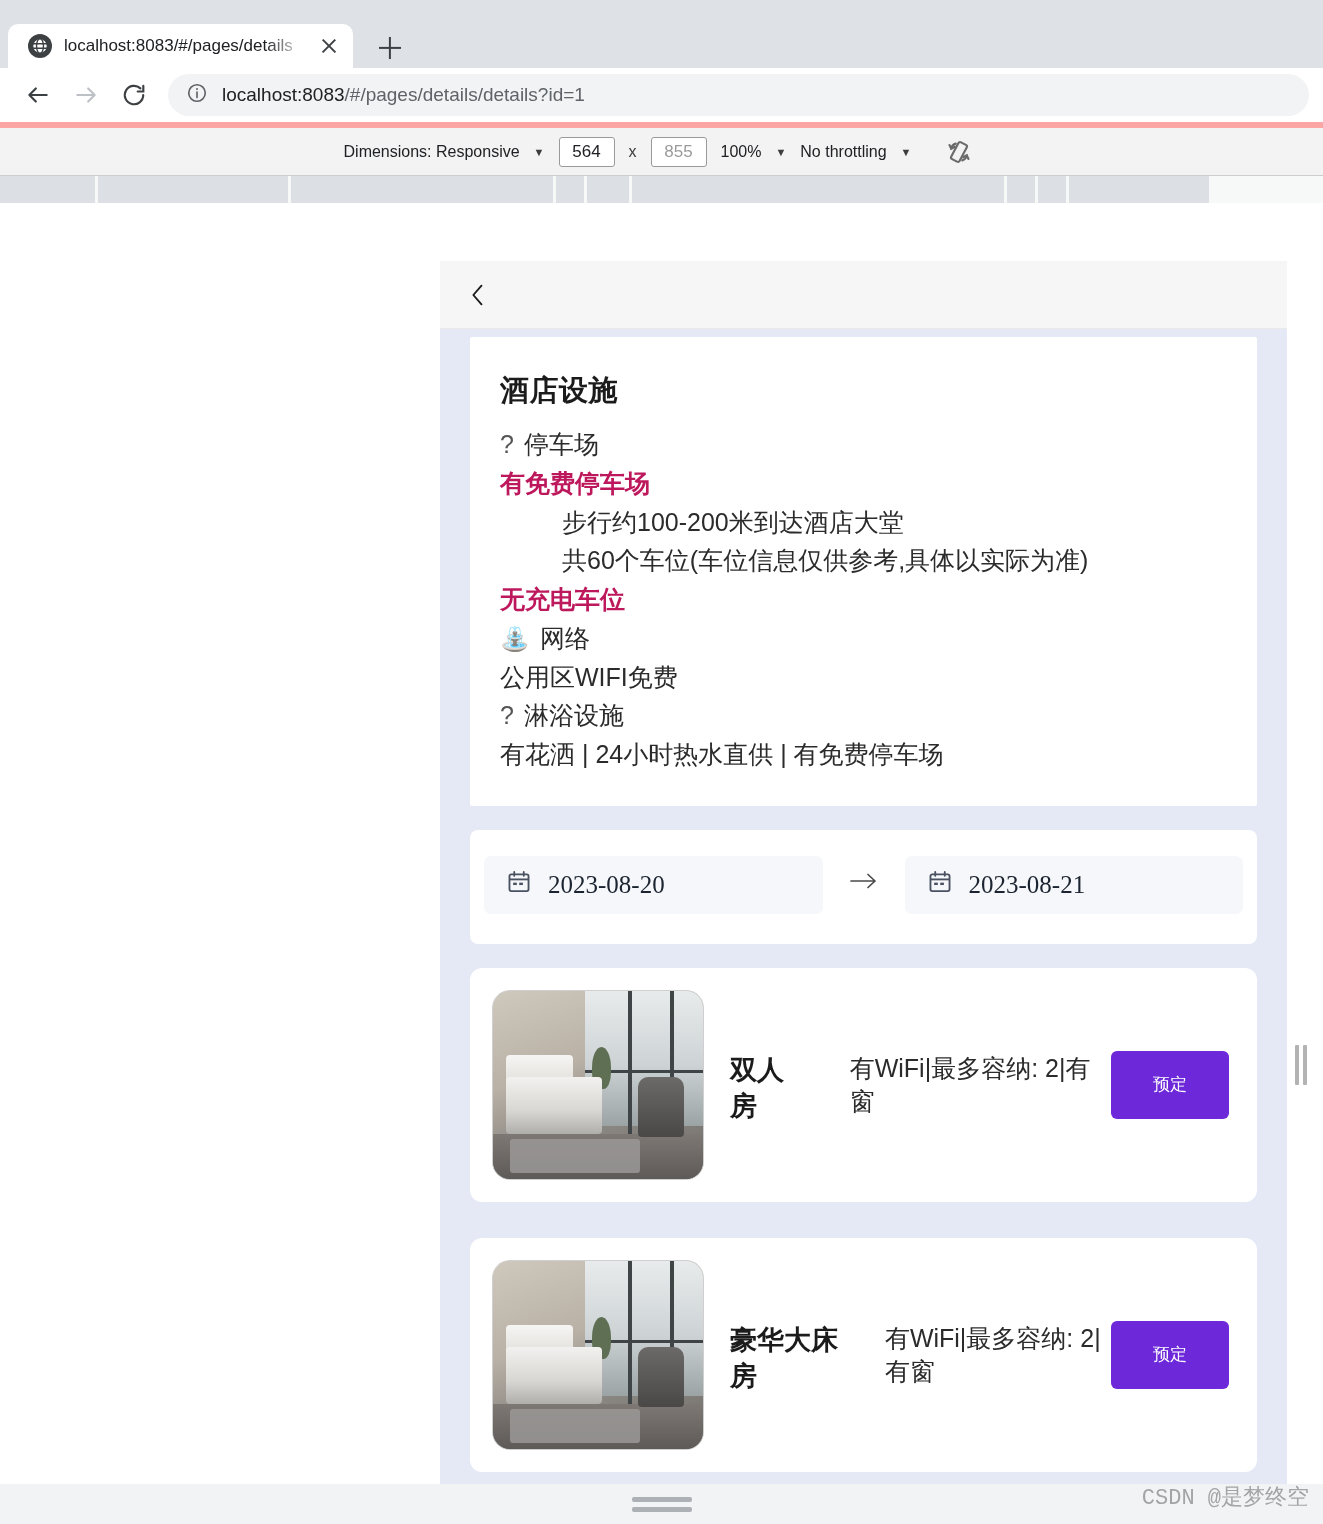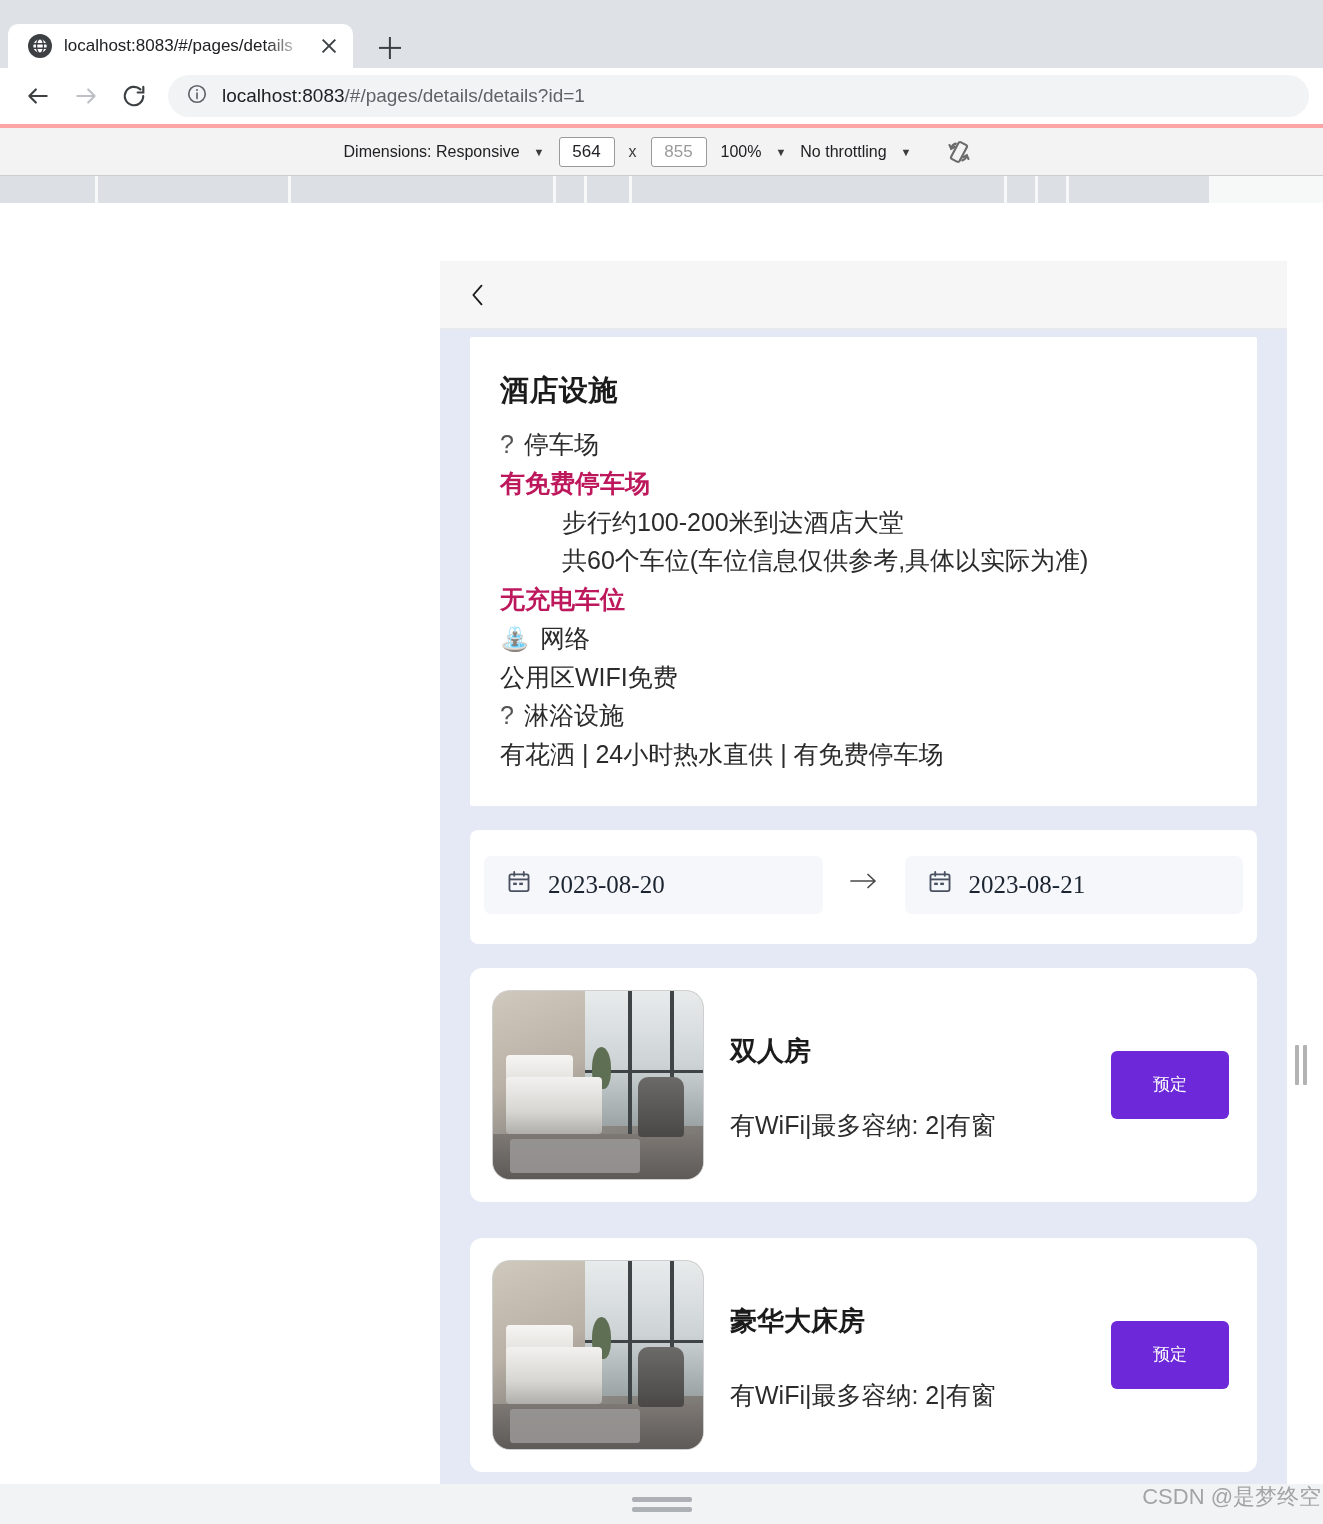--- a/index.html
+++ b/index.html
@@ -45,21 +45,21 @@
   .tab-close::after  { transform: rotate(-45deg); }
   .newtab { width: 46px; height: 40px; margin-left: 14px; position: relative; cursor: pointer; }
   .newtab::before, .newtab::after {
     content: ""; position: absolute; background: #3c4043; left: 50%; top: 50%;
   }
   .newtab::before { width: 22px; height: 2.2px; transform: translate(-50%,-50%); }
   .newtab::after  { width: 2.2px; height: 22px; transform: translate(-50%,-50%); }
 
   .toolbar {
     height: 60px; background: #ffffff; display: flex; align-items: center;
-    gap: 0px; padding: 0 14px; border-bottom: 4px solid #fca5a5;
+    gap: 0px; padding: 0 14px; border-bottom: 6px solid #fca5a5;
   }
   .navbtn {
     width: 48px; height: 48px; display: flex; align-items: center; justify-content: center;
     cursor: pointer; flex: none;
   }
   .omnibox {
     flex: 1; height: 42px; background: #f1f3f4; border-radius: 21px;
     display: flex; align-items: center; gap: 14px; padding: 0 18px; margin-left: 10px;
   }
   .omnibox-url { font-size: 19px; color: #202124; white-space: nowrap; }
@@ -159,21 +159,21 @@
   }
   .room-thumb .rug {
     position: absolute; left: 8%; bottom: 3%; width: 62%; height: 18%;
     background: #9a9896; border-radius: 3px; opacity: .85;
   }
   .room-thumb .plant {
     position: absolute; left: 47%; top: 30%; width: 9%; height: 22%;
     background: #5f6f54; border-radius: 50% 50% 40% 40%;
   }
 
-  .room-info { flex: 1; padding-left: 26px; display: flex; flex-direction: column; justify-content: center; gap: 40px; margin-top: 6px; }
+  .room-info { flex: 1; padding-left: 26px; display: flex; flex-direction: row; justify-content: center; gap: 40px; margin-top: 6px; }
   .room-name { font-size: 27px; font-weight: 700; color: #1b1b1b; }
   .room-meta { font-size: 25px; color: #2b2b2b; }
   .book-btn {
     width: 118px; height: 68px; background: #6d28d9; border-radius: 6px;
     color: #ffffff; font-size: 17px; display: flex; align-items: center;
     justify-content: center; cursor: pointer; flex: none; margin-right: 6px;
   }
 
   
   .handle-right {
@@ -182,23 +182,23 @@
   }
   .handle-right i { display: block; width: 4px; height: 40px; background: #b3b3b3; border-radius: 1px; }
   .handle-bottom {
     position: absolute; left: 0; bottom: 0; width: 1323px; height: 40px;
     background: #f1f3f4; display: flex; align-items: center; justify-content: center;
     flex-direction: column; gap: 5px; cursor: ns-resize;
   }
   .handle-bottom i { display: block; width: 60px; height: 5px; background: #adb0b4; border-radius: 2px; }
 
   .watermark {
-    position: absolute; right: 2px; bottom: 12px;
+    position: absolute; right: 14px; bottom: 12px;
     font-size: 22px; color: #8a8a8a; opacity: .75; white-space: nowrap;
-    pointer-events: none; font-family: Liberation Sans, sans-serif;
+    pointer-events: none; font-family: Liberation Mono, monospace;
   }
 </style>
 </head>
 <body>
 
 <div class="browser">
 
   <div class="tabstrip">
     <div class="tab">
       <span class="tab-favicon">

